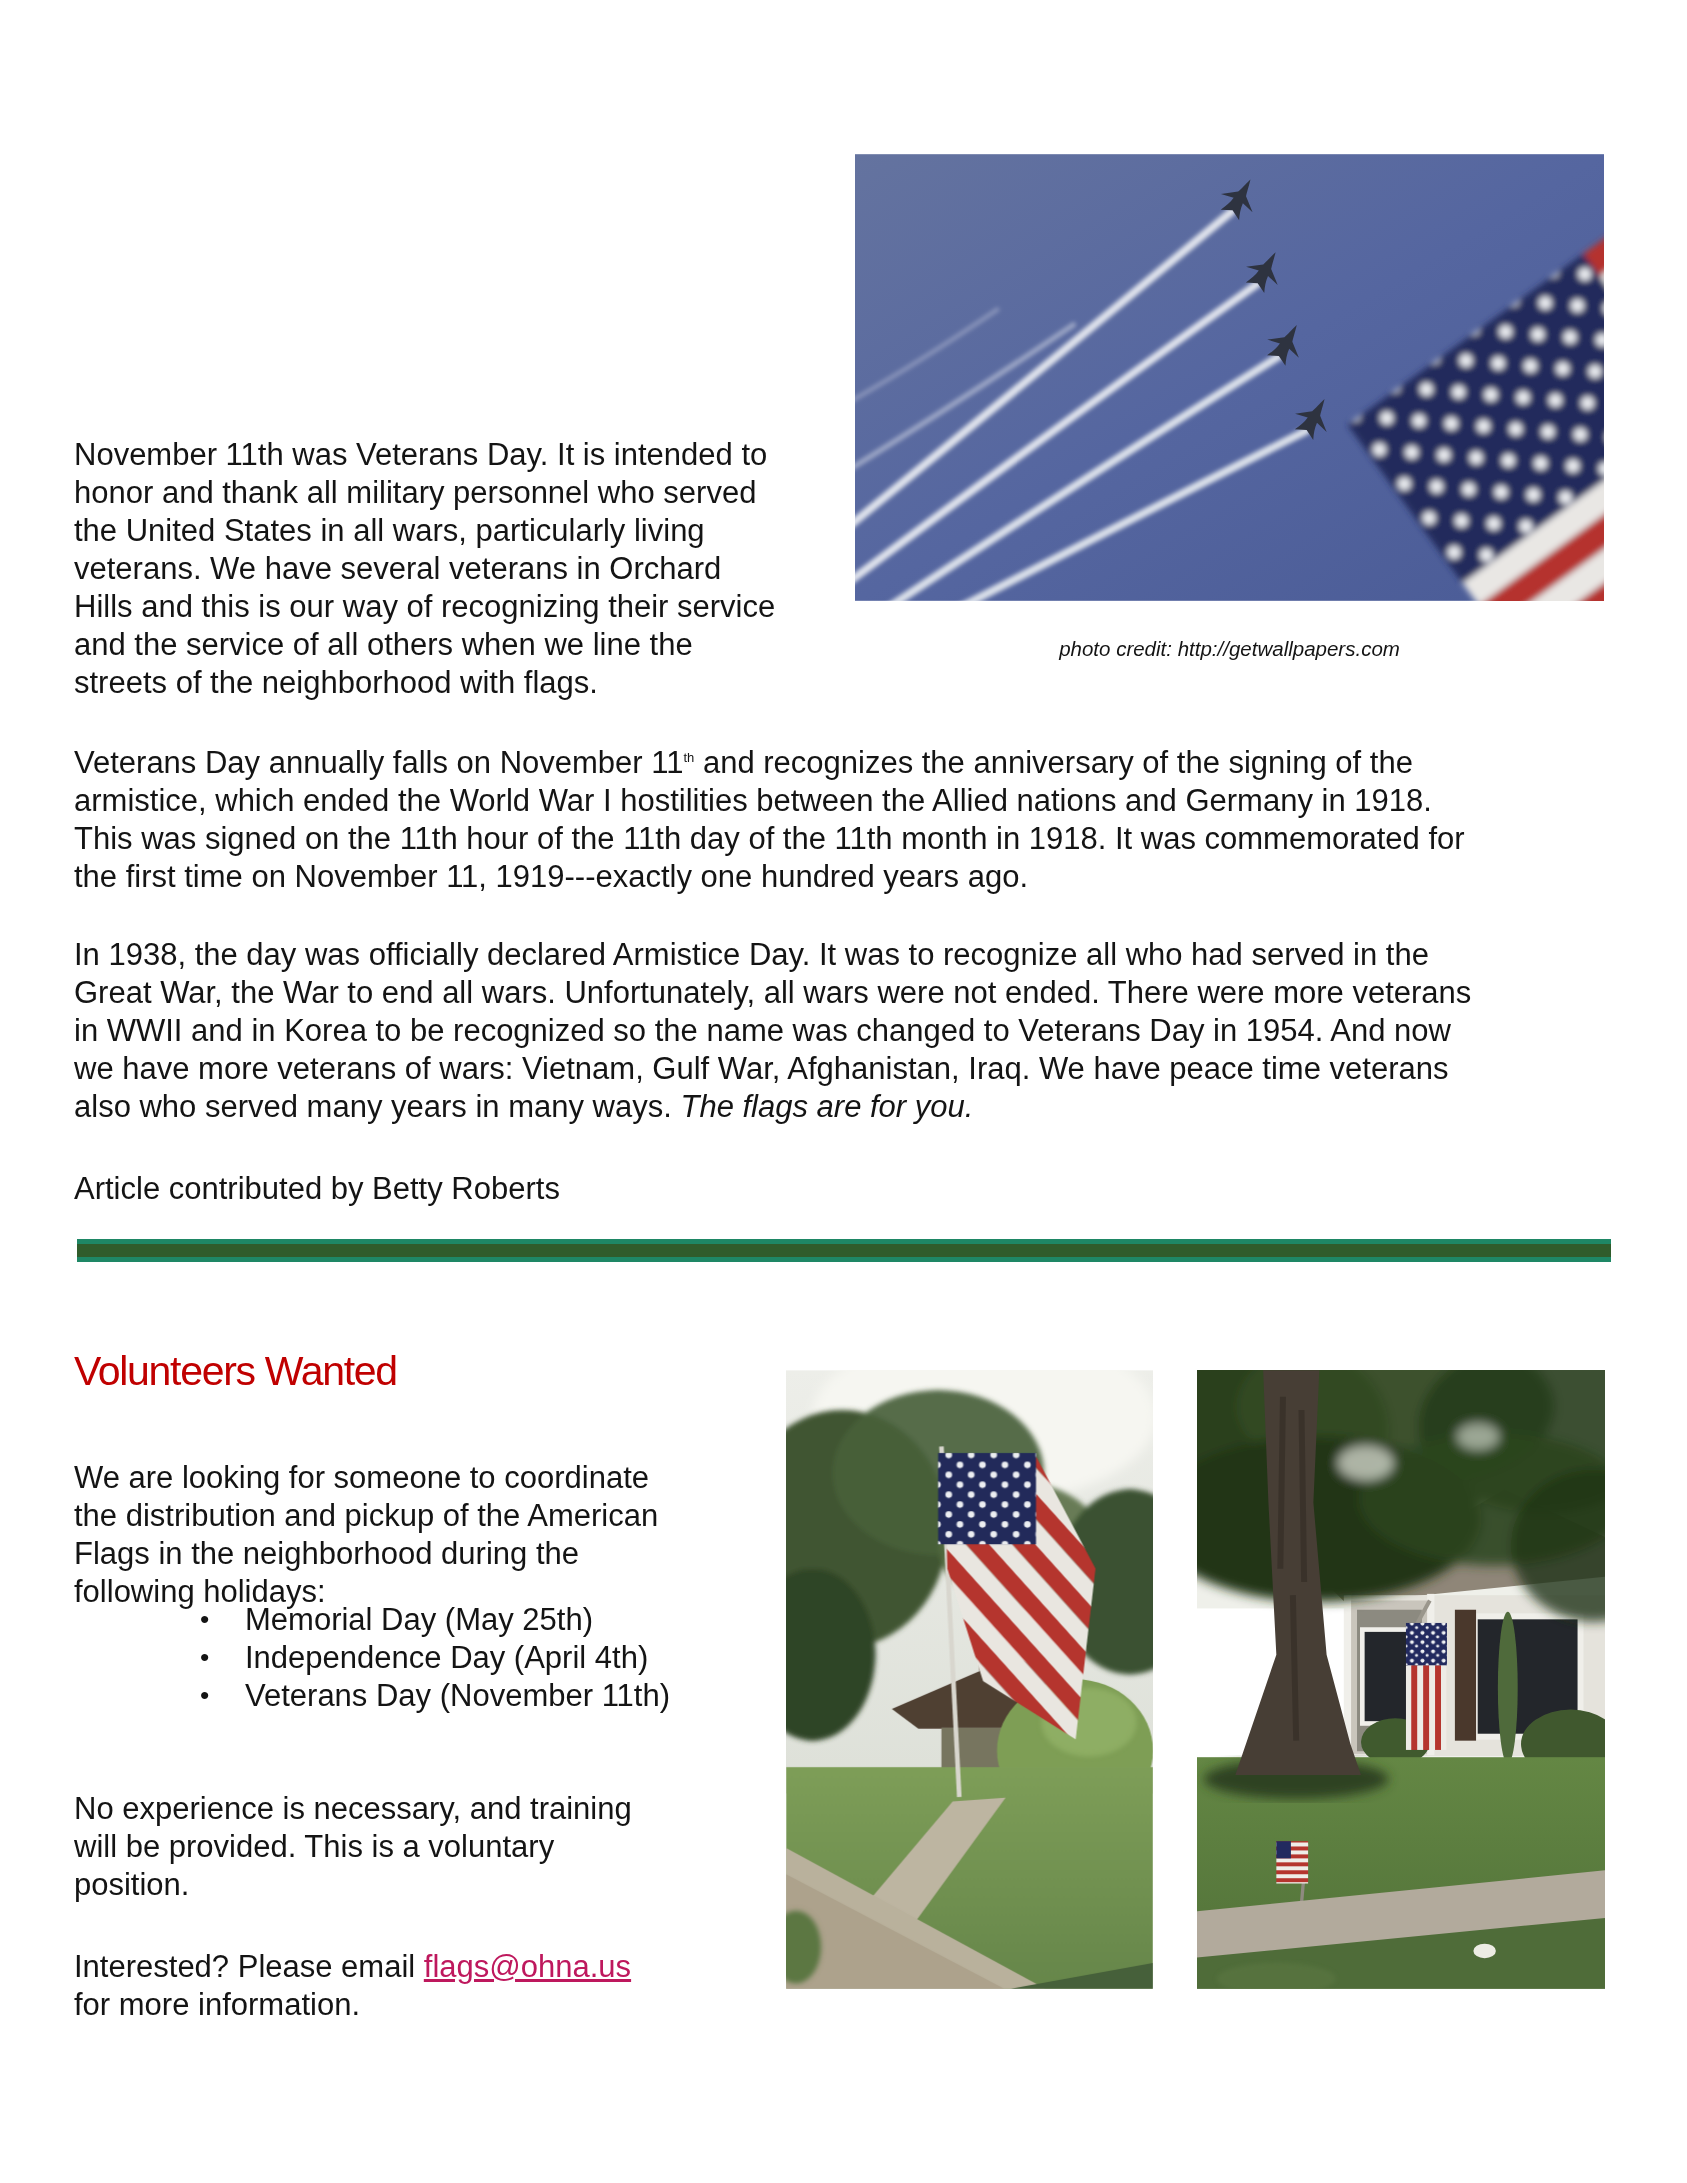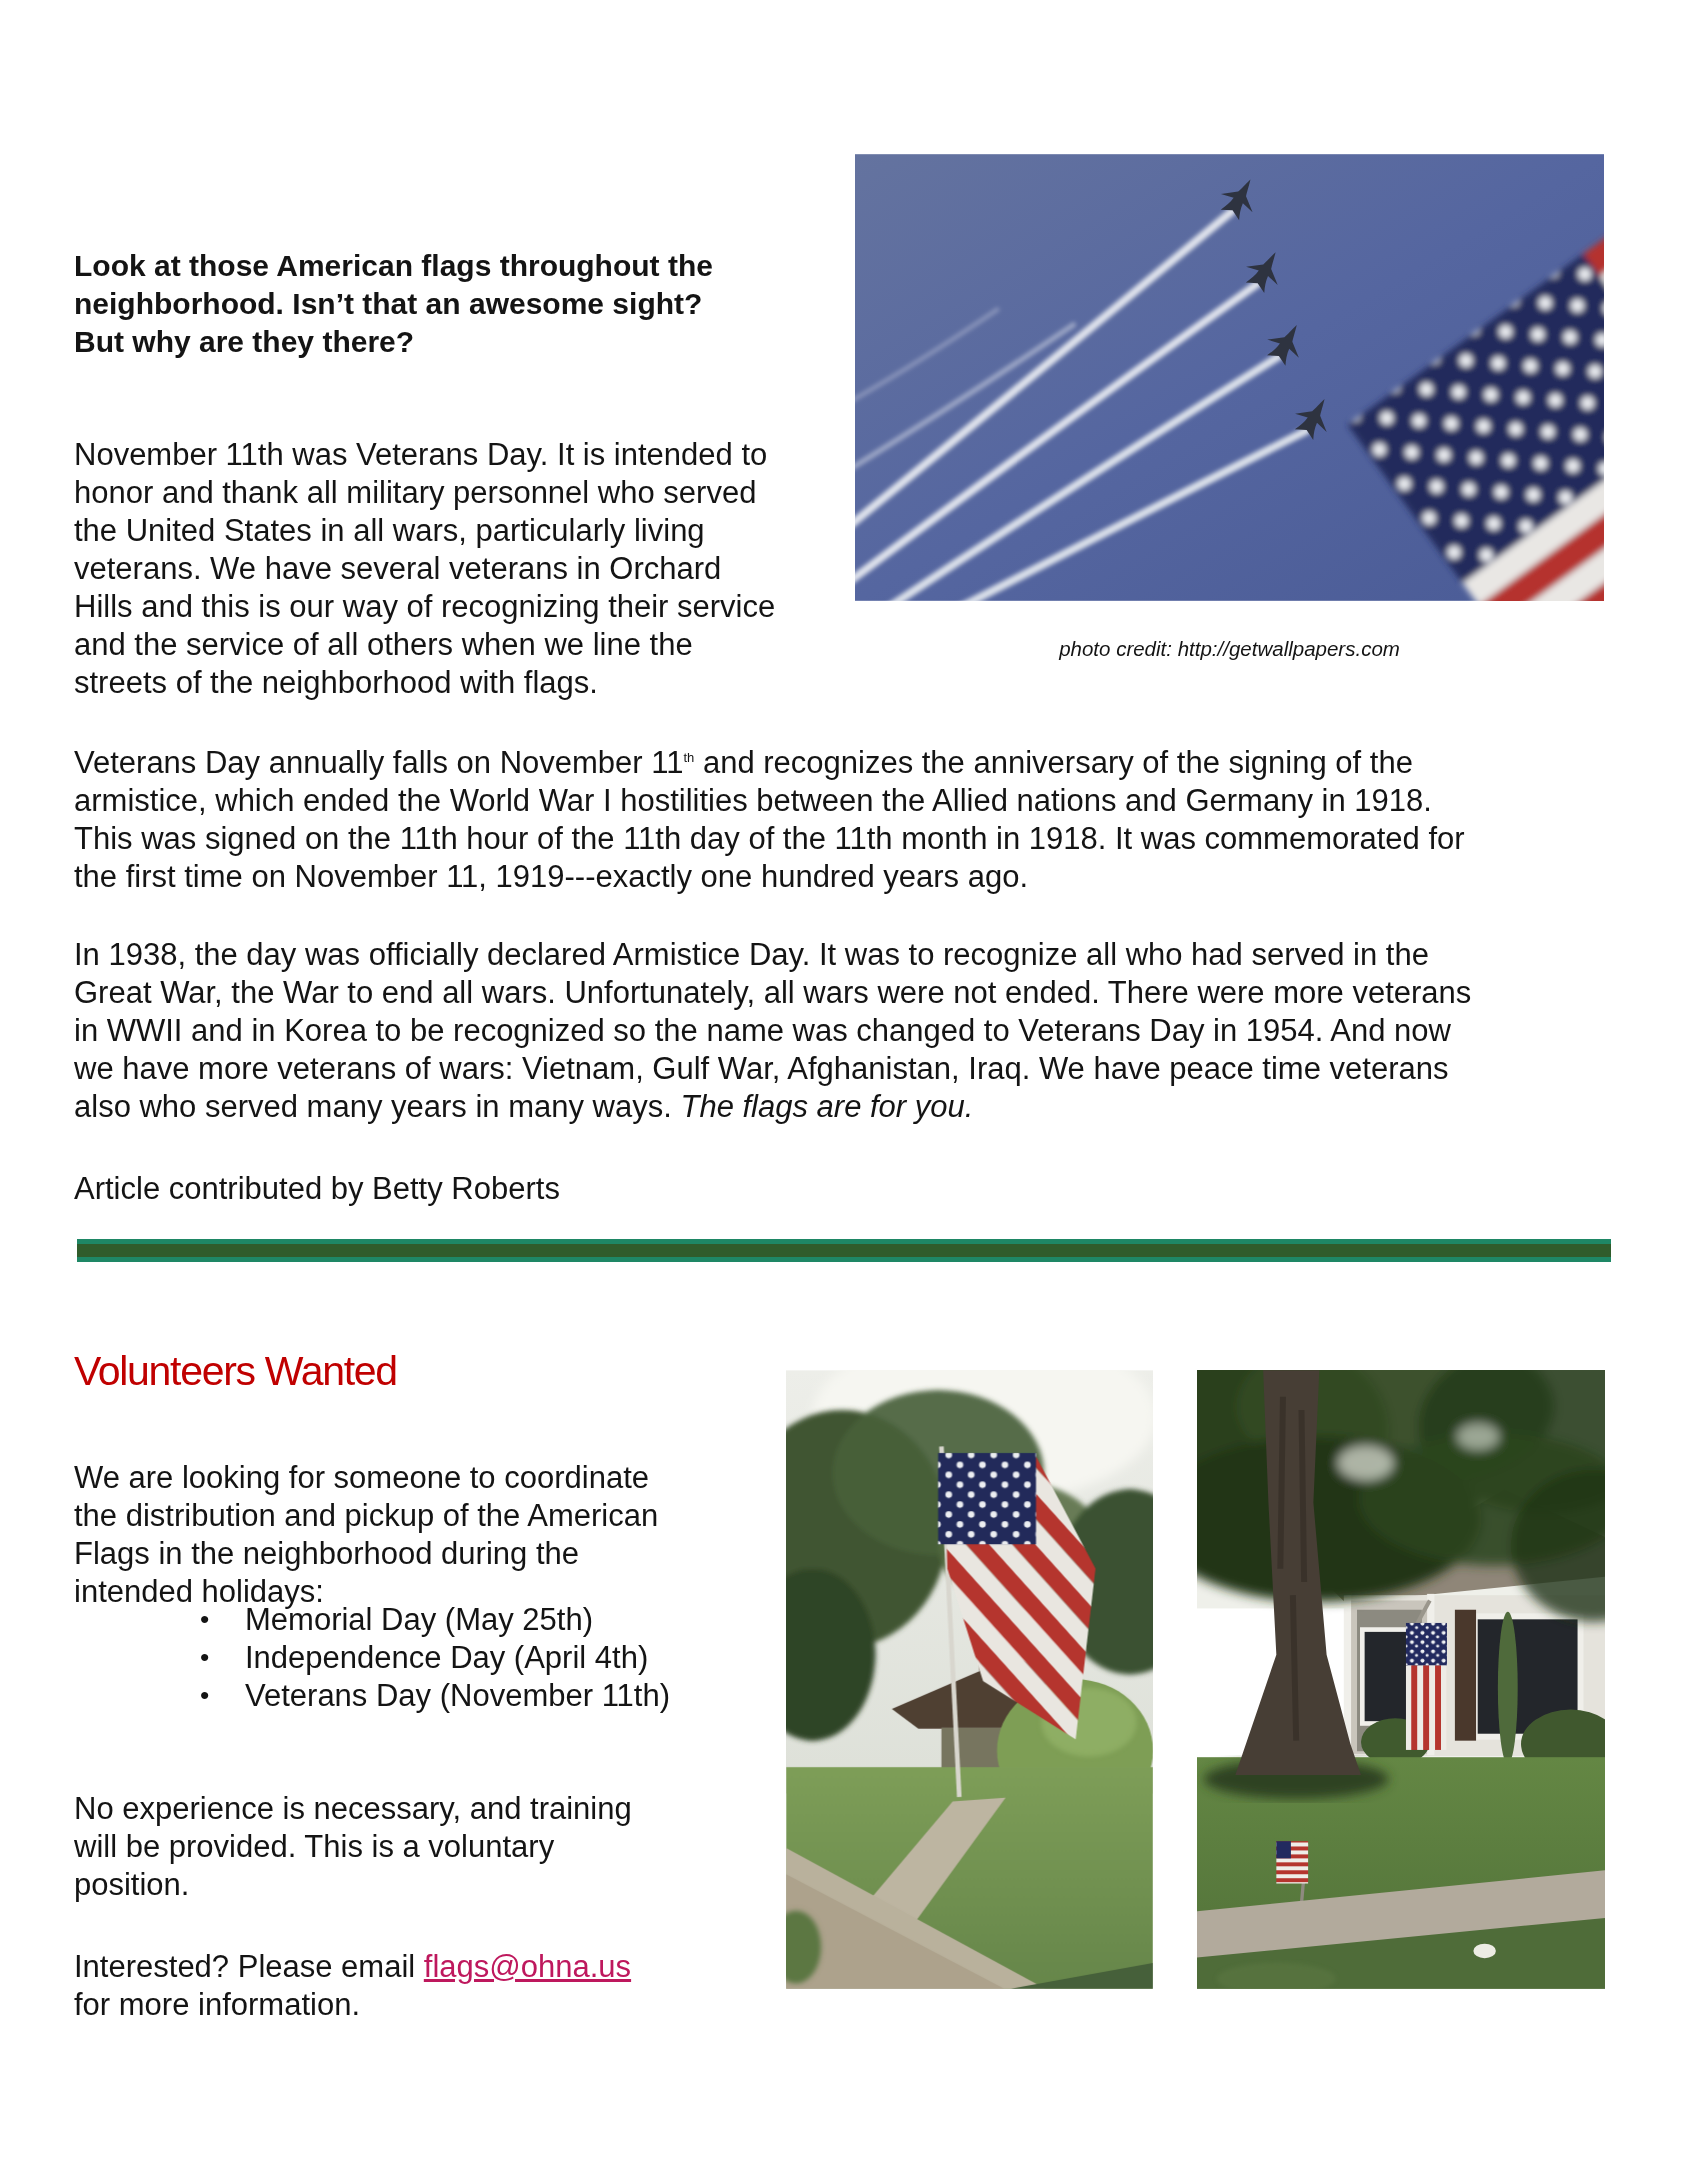--- a/index.html
+++ b/index.html
@@ -40,23 +40,20 @@
   .pos-v3{left:74px;top:1917px;}
   .pos-photoL{left:786px;top:1370px;width:367px;height:619px;}
   .pos-photoR{left:1197px;top:1370px;width:408px;height:619px;}
 </style>
 </head>
 <body>
 
 <div class="page">
 
 
-  <p class="abs bold pos-intro">Look at those American flags throughout the
-neighborhood. Isn’t that an awesome sight?
-But why are they there?</p>
 
   <figure class="abs pos-jets">
     <svg width="749" height="447" viewBox="0 0 1132 675">
       <defs>
         <linearGradient id="sky" x1="0" y1="0" x2="1" y2="1">
           <stop offset="0" stop-color="#64739F"></stop>
           <stop offset="0.5" stop-color="#5566A0"></stop>
           <stop offset="1" stop-color="#4A5B96"></stop>
         </linearGradient>
         <filter id="soft3">
@@ -141,21 +138,21 @@
 
   <p class="abs italic pos-byline">Article contributed by Betty Roberts</p>
 
   <div class="abs divider pos-divider"></div>
 
   <h1 class="abs h1 pos-a2title">Volunteers Wanted</h1>
 
   <p class="abs body pos-v1">We are looking for someone to coordinate
 the distribution and pickup of the American
 Flags in the neighborhood during the
-intended holidays:</p>
+following holidays:</p>
 
   <ul class="abs bullets pos-bullets">
     <li><span class="dot">•</span><span>Memorial Day (May 25th)</span></li>
     <li><span class="dot">•</span><span>Independence Day (April 4th)</span></li>
     <li><span class="dot">•</span><span>Veterans Day (November 11th)</span></li>
   </ul>
 
   <p class="abs body pos-v2">No experience is necessary, and training
 will be provided. This is a voluntary
 position.</p>

